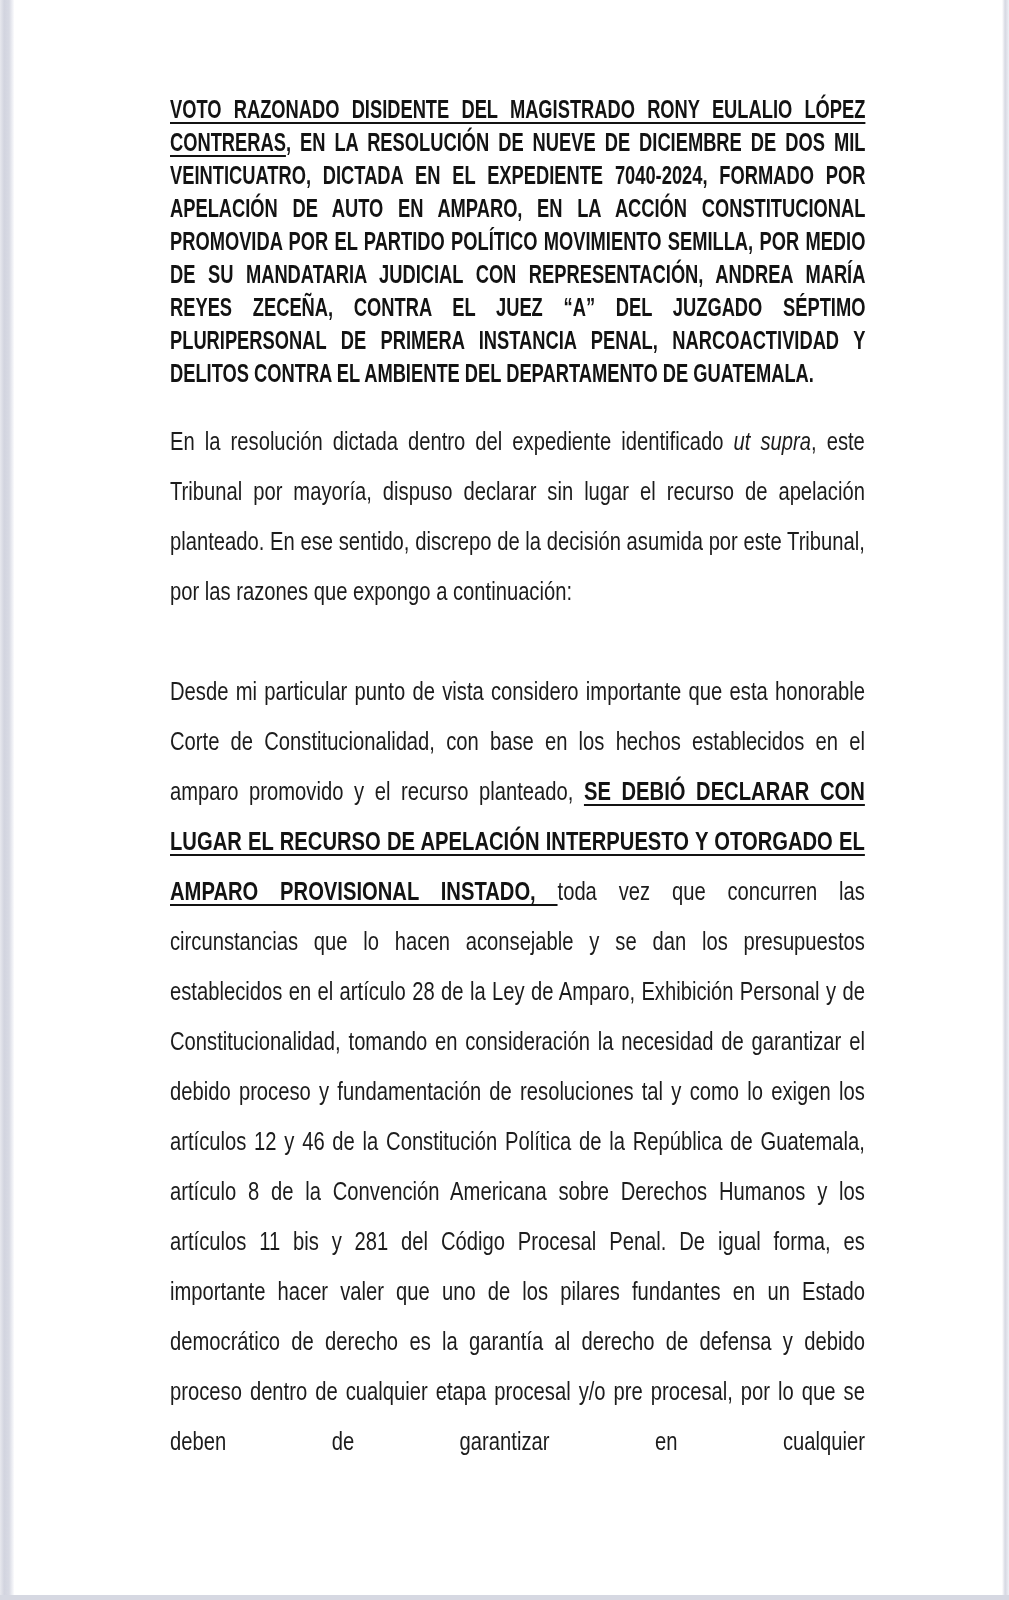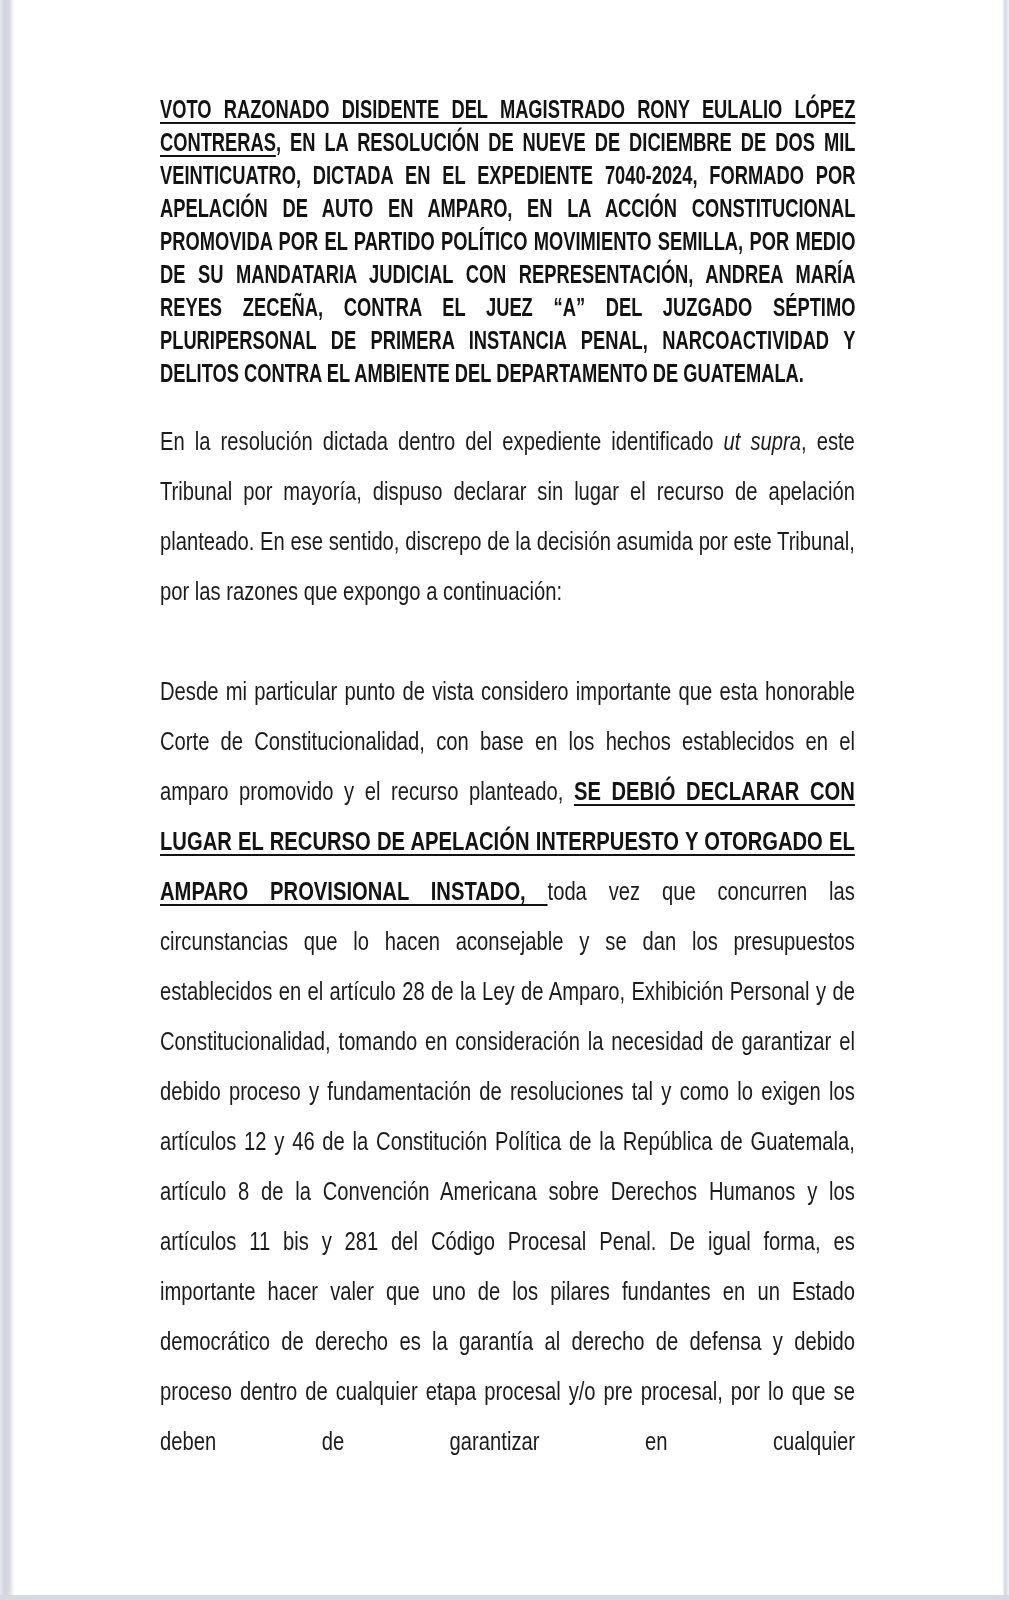--- a/index.html
+++ b/index.html
@@ -35,21 +35,21 @@
     background: linear-gradient(to left, #eff0f5 0%, #d6d8e2 55%, #ffffff 100%);
   }
   .edge-bottom {
     position: absolute;
     left: 0; bottom: 0;
     width: 100%; height: 5px;
     background: #d6d8e2;
   }
   .content {
     position: absolute;
-    left: 160px;
+    left: 170px;
     top: 93px;
     width: 695px;
   }
   p { margin: 0; padding: 0; }
 
   
   .heading {
     width: 950px;
     transform: scaleX(0.732);
     transform-origin: 0 0;

